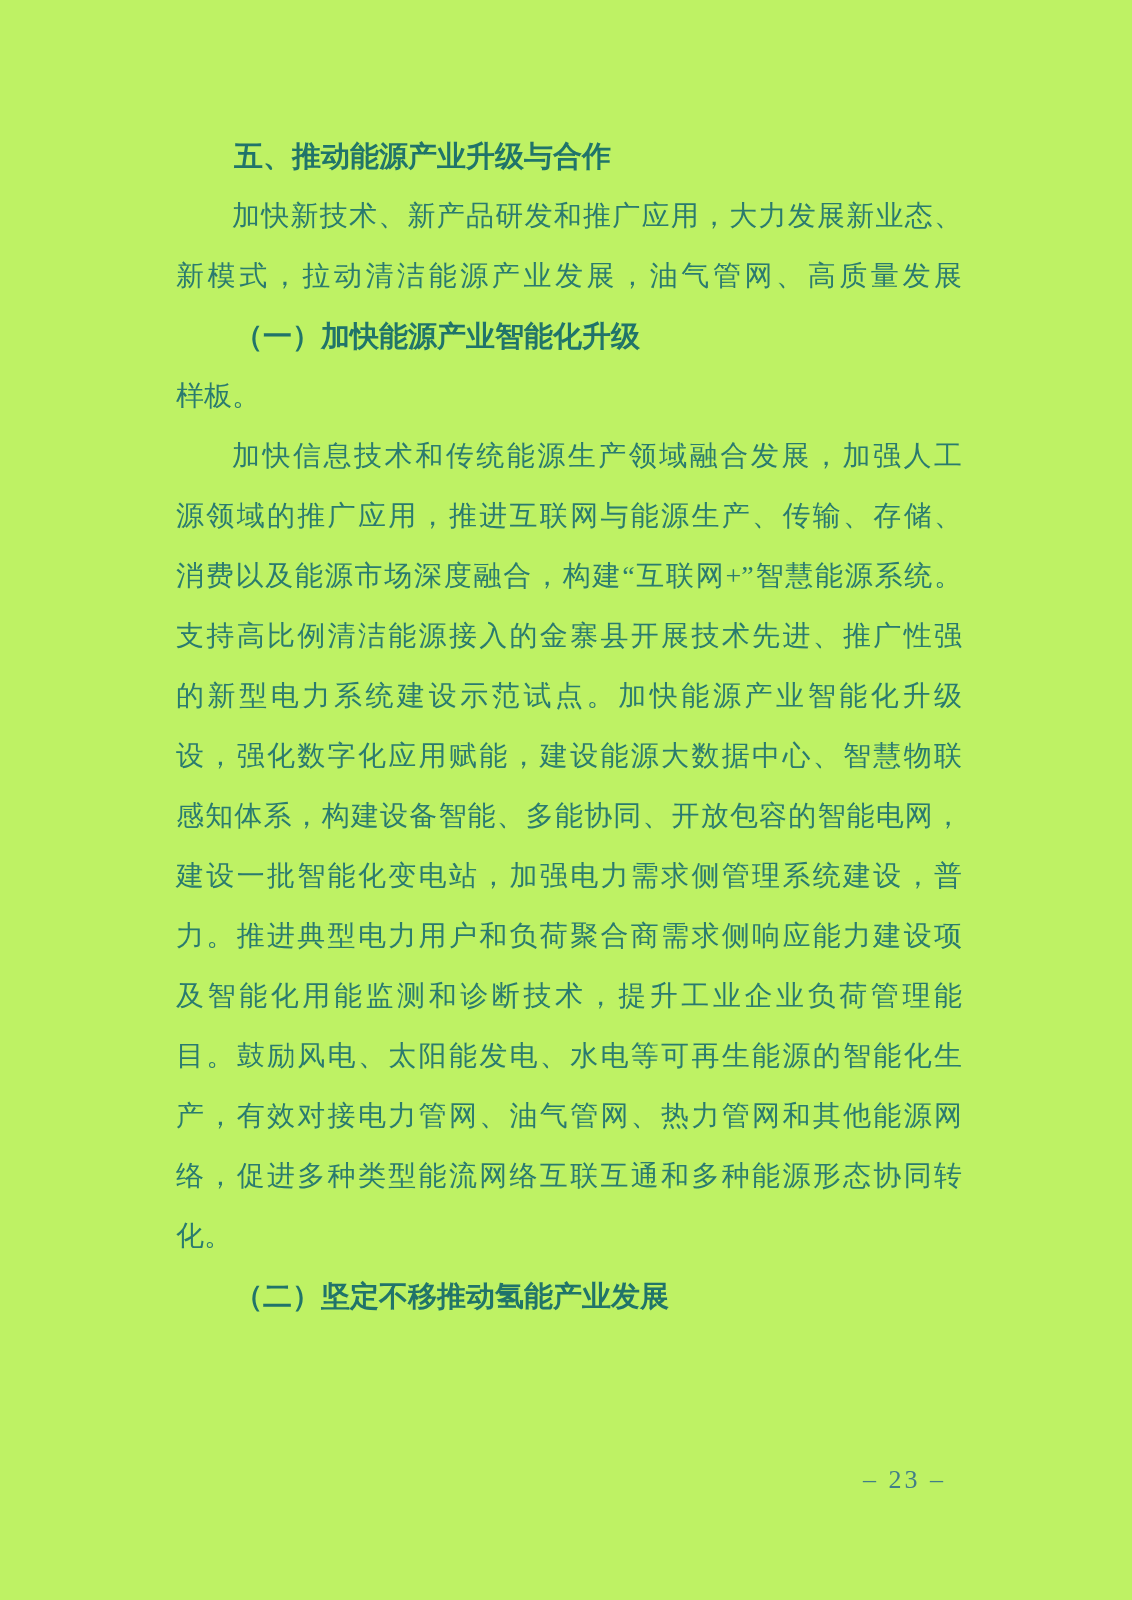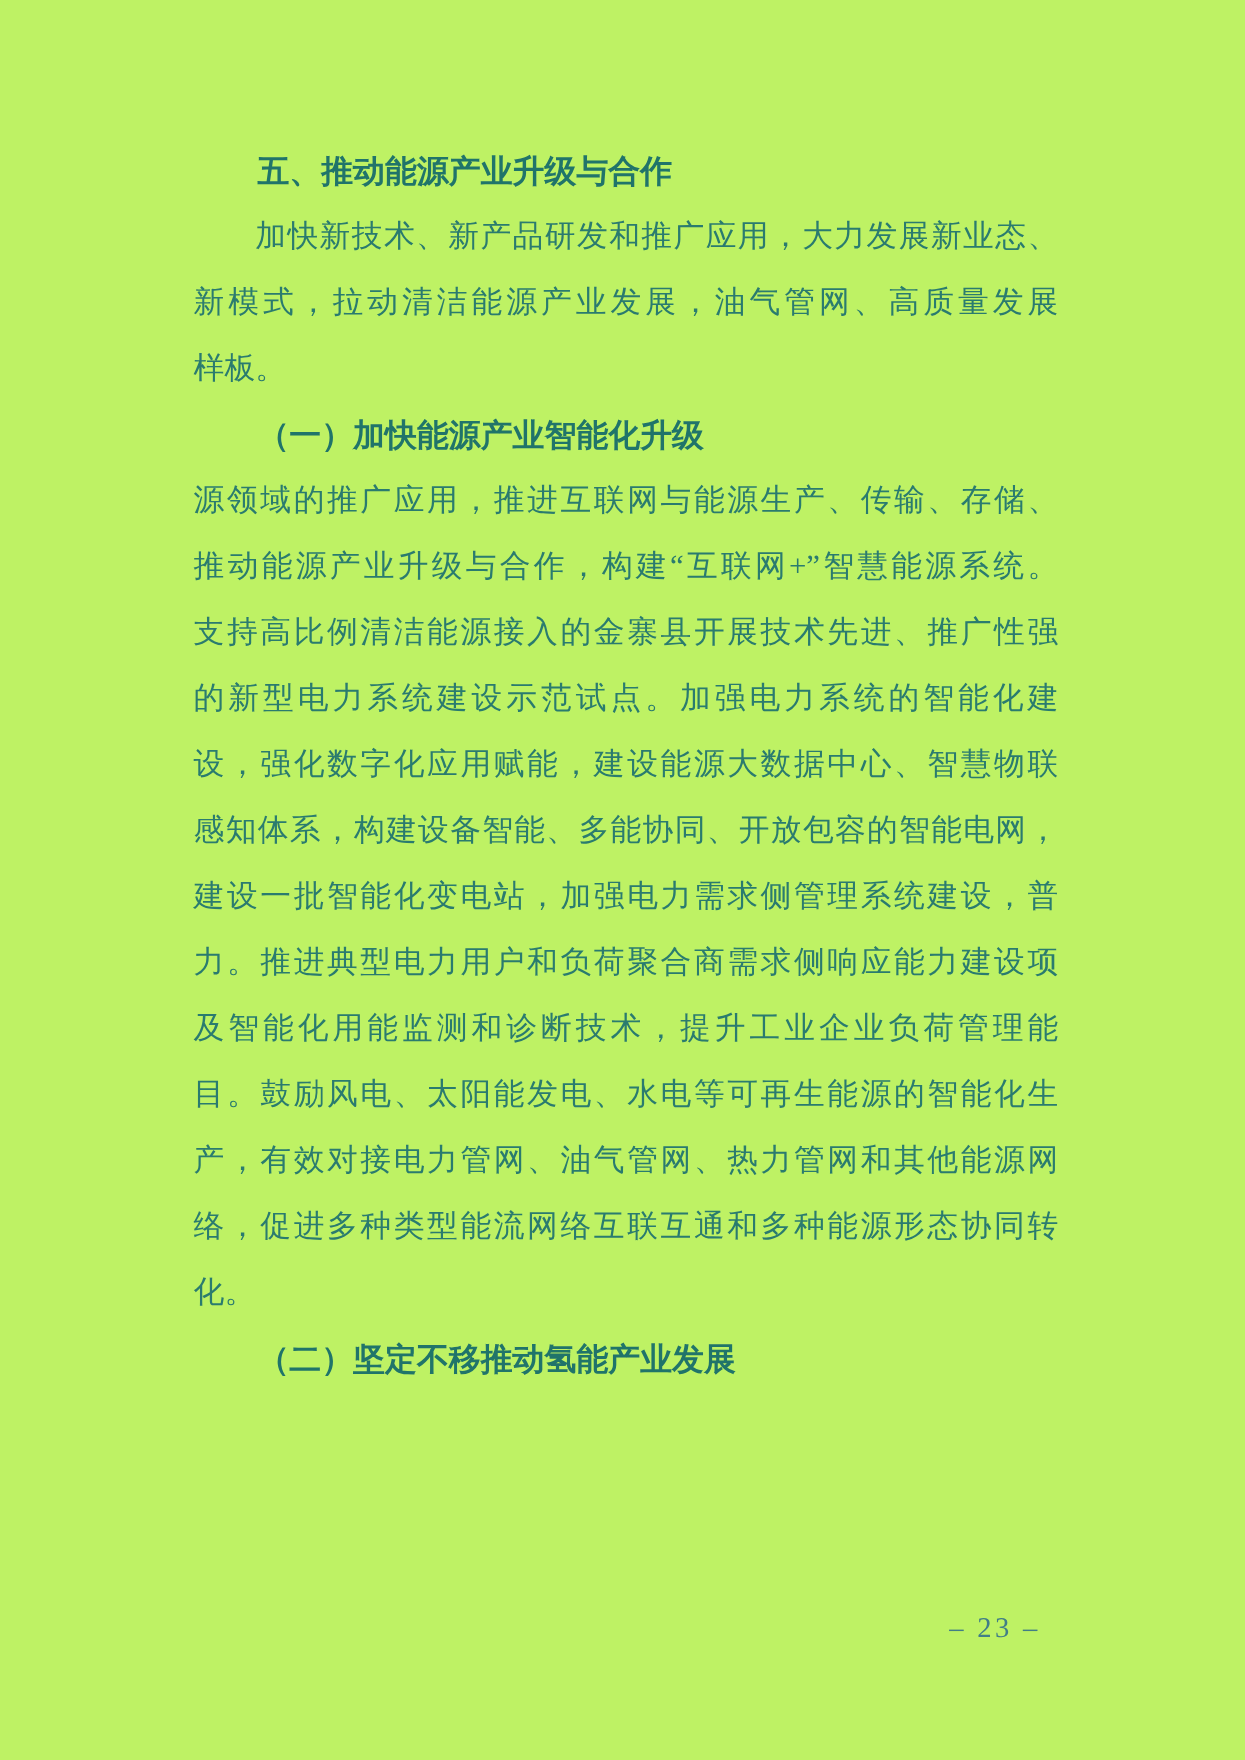--- a/index.html
+++ b/index.html
@@ -55,26 +55,27 @@
 </style>
 </head>
 <body>
 
 <div class="page">
   <div class="content">
 
   <div class="line heading indent">五、推动能源产业升级与合作</div>
       <div class="line body justify indent">加快新技术、新产品研发和推广应用，大力发展新业态、</div>
       <div class="line body justify">新模式，拉动清洁能源产业发展，油气管网、高质量发展</div>
+      <div class="line heading indent">（一）加快能源产业智能化升级</div>
       <div class="line body">样板。</div>
-      <div class="line heading indent">（一）加快能源产业智能化升级</div>
+      <div class="line body justify indent">加快信息技术和传统能源生产领域融合发展，加强人工</div>
       <div class="line body justify">源领域的推广应用，推进互联网与能源生产、传输、存储、</div>
-      <div class="line body justify">推动能源产业升级与合作，构建“互联网+”智慧能源系统。</div>
+      <div class="line body justify">消费以及能源市场深度融合，构建“互联网+”智慧能源系统。</div>
       <div class="line body justify">支持高比例清洁能源接入的金寨县开展技术先进、推广性强</div>
-      <div class="line body justify">的新型电力系统建设示范试点。加强电力系统的智能化建</div>
+      <div class="line body justify">的新型电力系统建设示范试点。加快能源产业智能化升级</div>
       <div class="line body justify">设，强化数字化应用赋能，建设能源大数据中心、智慧物联</div>
       <div class="line body justify">感知体系，构建设备智能、多能协同、开放包容的智能电网，</div>
       <div class="line body justify">建设一批智能化变电站，加强电力需求侧管理系统建设，普</div>
       <div class="line body justify">力。推进典型电力用户和负荷聚合商需求侧响应能力建设项</div>
       <div class="line body justify">及智能化用能监测和诊断技术，提升工业企业负荷管理能</div>
       <div class="line body justify">目。鼓励风电、太阳能发电、水电等可再生能源的智能化生</div>
       <div class="line body justify">产，有效对接电力管网、油气管网、热力管网和其他能源网</div>
       <div class="line body justify">络，促进多种类型能流网络互联互通和多种能源形态协同转</div>
       <div class="line body">化。</div>
       <div class="line heading indent">（二）坚定不移推动氢能产业发展</div>

